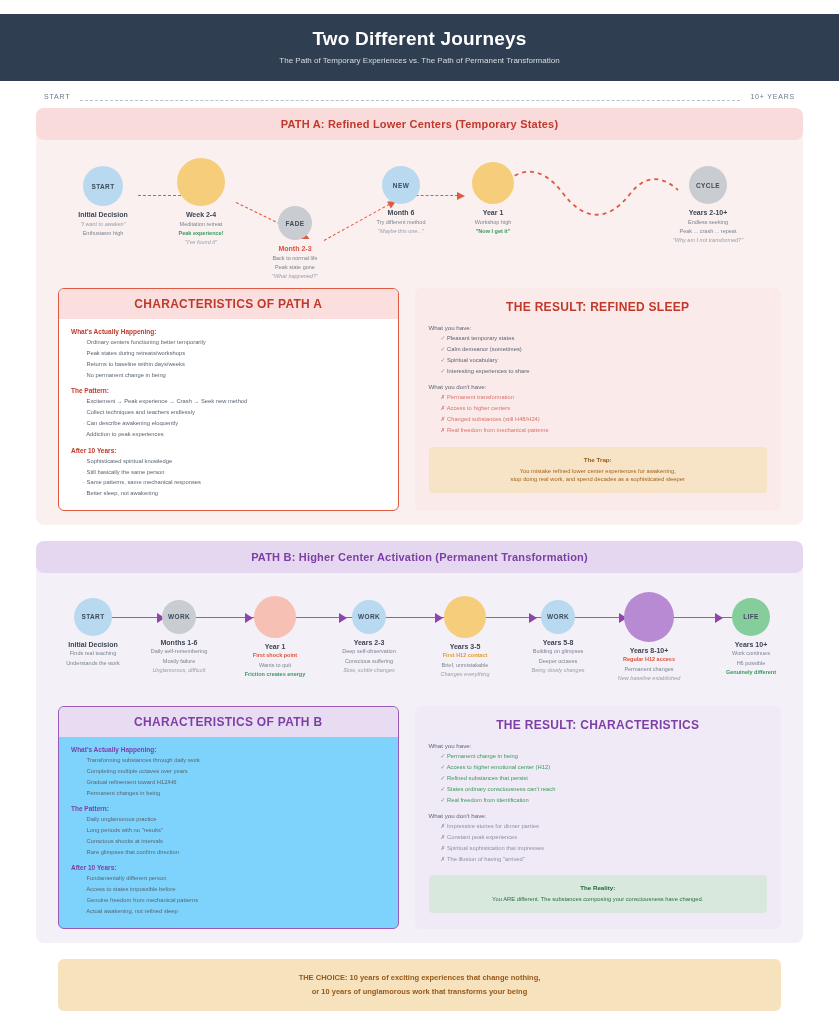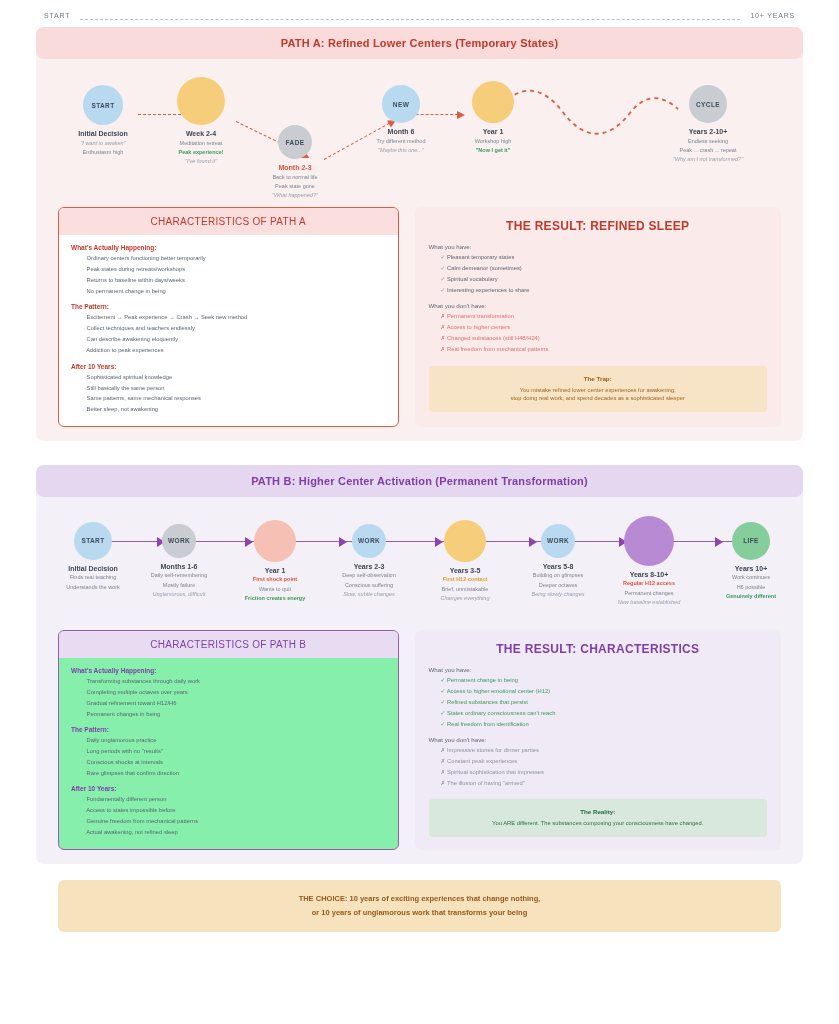--- a/index.html
+++ b/index.html
@@ -68,22 +68,22 @@
   .arrow-b::after {
     content: ""; position: absolute; right: -1px; top: -4.5px;
     border-left: 8px solid #8e44ad; border-top: 5px solid transparent; border-bottom: 5px solid transparent;
   }
   .wave { position: absolute; }
 
   
   .cards { display: flex; gap: 16px; margin: 14px 22px 0 22px; }
   .card { flex: 1; border-radius: 6px; overflow: hidden; }
   .card-a { background: #fff; border: 1.6px solid #e05a43; }
-  .card-b { background: #86efac; border: 1.6px solid #9b59b6; }
-  .card-hd { text-align: center; font-size: 10px; font-weight: normal; padding: 8px 8px; letter-spacing: .3px; }
+  .card-b { background: #7dd3fc; border: 1.6px solid #9b59b6; }
+  .card-hd { text-align: center; font-size: 12px; font-weight: bold; padding: 8px 8px; letter-spacing: .3px; }
   .card-hd-a { background: #fbdede; color: #c0392b; }
   .card-hd-b { background: #e8dcf2; color: #7d3fa5; }
   .card-body { padding: 9px 12px 12px 12px; }
   .grp-t { font-size: 6.5px; font-weight: bold; margin: 8px 0 4px 0; }
   .grp-t:first-child { margin-top: 0; }
   .grp-t-a { color: #c0392b; }
   .grp-t-b { color: #7d3fa5; }
   .bullet { font-size: 5.8px; color: #5b6570; margin: 3.4px 0 0 12px; line-height: 1.3; }
   .bullet::before { content: "· "; color: #9aa3ad; }
 
@@ -119,20 +119,26 @@
     margin: 16px 22px 0 22px; background: #f6e2bd; border-radius: 6px;
     padding: 12px 10px; text-align: center; color: #96591a;
     font-size: 7.5px; font-weight: bold; line-height: 1.9;
   }
 </style>
 </head>
 <body>
 
 <div class="page">
 
+  <div class="header">
+    <div class="header-inner">
+      <h1>Two Different Journeys</h1>
+      <div class="sub">The Path of Temporary Experiences vs. The Path of Permanent Transformation</div>
+    </div>
+  </div>
 
   <div class="ruler">
     <span class="cap">START</span>
     <span class="line"></span>
     <span class="cap">10+ YEARS</span>
   </div>
 
   <div class="panel panel-a">
     <div class="band band-a">PATH A: Refined Lower Centers (Temporary States)</div>
 
@@ -250,21 +256,21 @@
         <div class="res-li li-not-a">Real freedom from mechanical patterns</div>
         <div class="callout callout-a">
           <div class="callout-t callout-t-a">The Trap:</div>
           <div class="callout-l callout-l-a">You mistake refined lower center experiences for awakening,</div>
           <div class="callout-l callout-l-a">stop doing real work, and spend decades as a sophisticated sleeper</div>
         </div>
       </div>
     </div>
   </div>
 
-  <div class="panel panel-b" style="margin-top:24px;">
+  <div class="panel panel-b" style="margin-top:16px;">
     <div class="band band-b">PATH B: Higher Center Activation (Permanent Transformation)</div>
 
     <div class="nodes" style="height:105px;">
       <div class="arrow arrow-b" style="left:40px; top:30px; width:654px;"></div>
       <div class="arrow arrow-b" style="left:40px; top:30px; width:76px;"></div>
       <div class="arrow arrow-b" style="left:132px; top:30px; width:72px;"></div>
       <div class="arrow arrow-b" style="left:228px; top:30px; width:70px;"></div>
       <div class="arrow arrow-b" style="left:322px; top:30px; width:72px;"></div>
       <div class="arrow arrow-b" style="left:418px; top:30px; width:70px;"></div>
       <div class="arrow arrow-b" style="left:512px; top:30px; width:66px;"></div>

